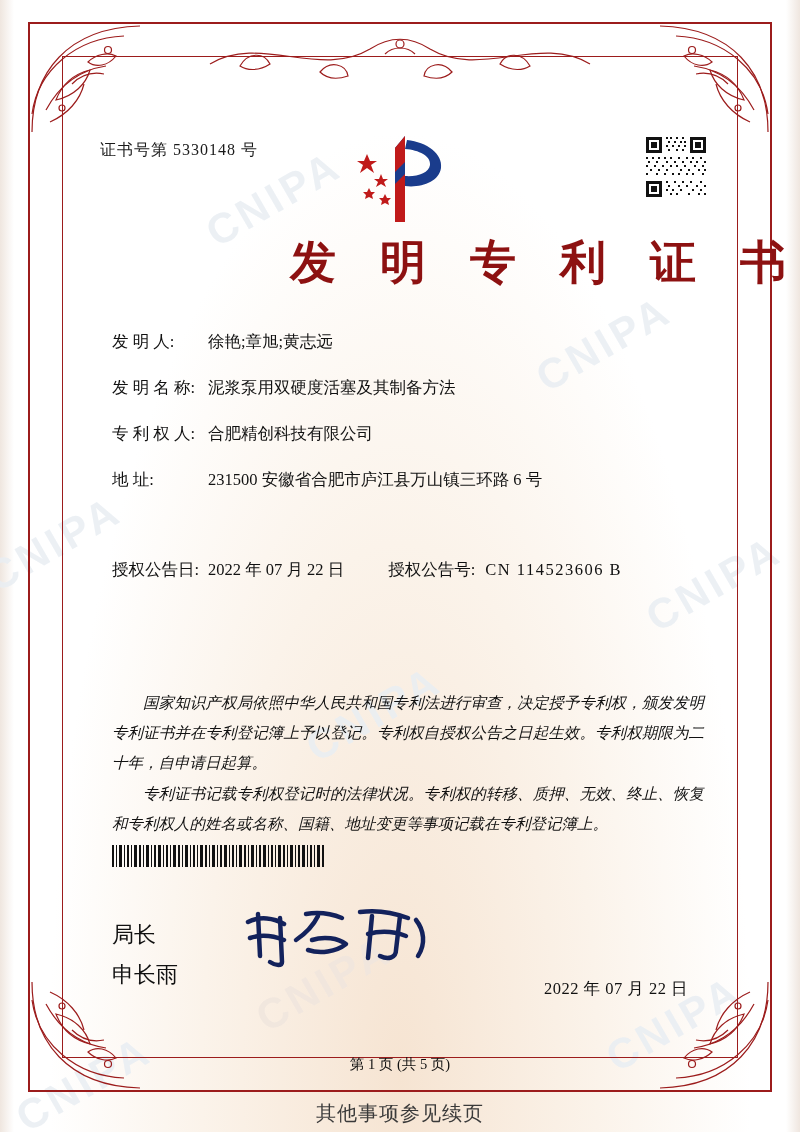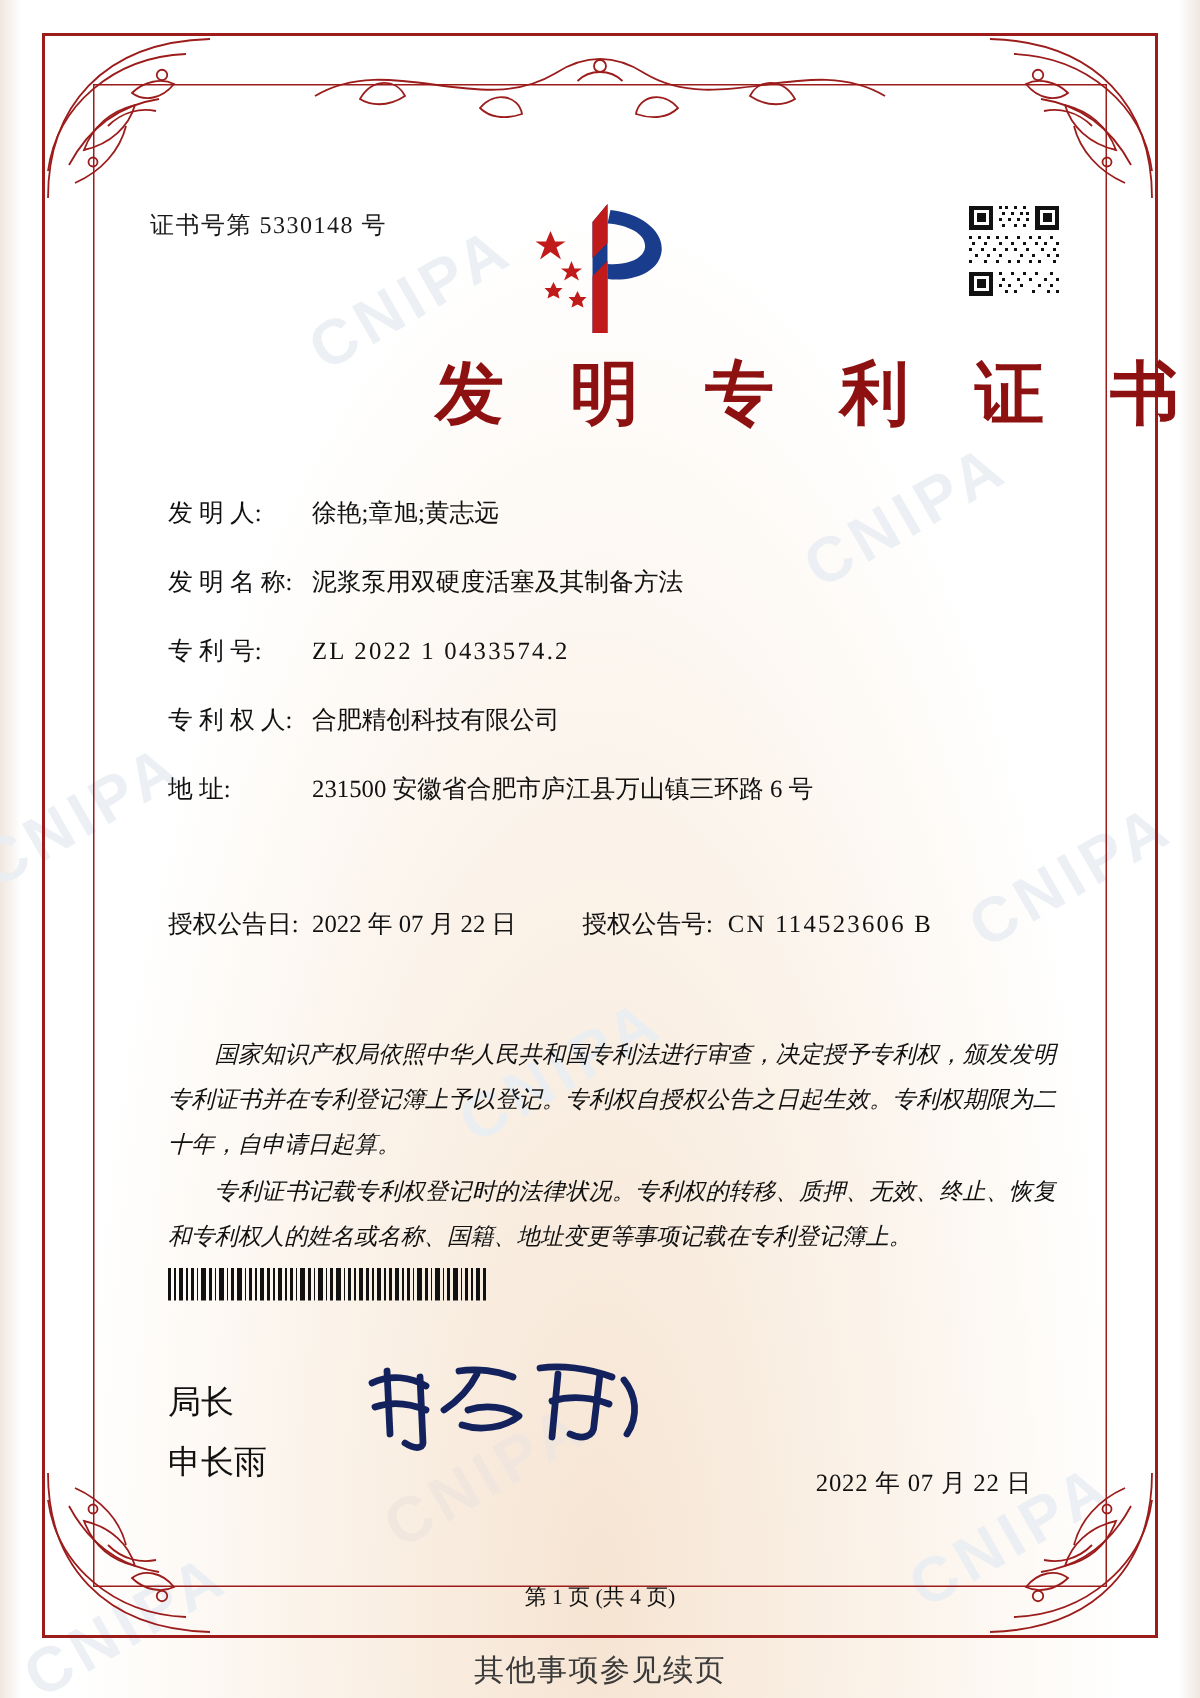--- a/index.html
+++ b/index.html
@@ -367,24 +367,20 @@
   <div class="fields">
     <div class="frow">
       <div class="flabel">发 明 人:</div>
       <div class="fvalue">徐艳;章旭;黄志远</div>
     </div>
     <div class="frow">
       <div class="flabel">发 明 名 称:</div>
       <div class="fvalue">泥浆泵用双硬度活塞及其制备方法</div>
     </div>
     <div class="frow">
-      <div class="flabel">专 利 号:</div>
-      <div class="fvalue mono">ZL 2022 1 0433574.2</div>
-    </div>
-    <div class="frow">
       <div class="flabel">专 利 权 人:</div>
       <div class="fvalue">合肥精创科技有限公司</div>
     </div>
     <div class="frow">
       <div class="flabel">地 址:</div>
       <div class="fvalue">231500 安徽省合肥市庐江县万山镇三环路 6 号</div>
     </div>
     <div class="frow pair">
       <div class="flabel">授权公告日:</div>
       <div class="fvalue">2022 年 07 月 22 日</div>
@@ -479,16 +475,16 @@
         <path d="M132 16 L 128 58"></path>
         <path d="M160 16 L 156 50 C 156 58, 148 60, 140 56"></path>
         <path d="M128 34 C 142 30, 156 32, 166 36"></path>
         <path d="M176 20 C 184 30, 186 44, 178 56"></path>
       </g>
     </svg>
   </div>
 
   <div class="issue-date">2022 年 07 月 22 日</div>
 
-  <div class="page-num">第 1 页 (共 4 页)</div>
+  <div class="page-num">第 1 页 (共 5 页)</div>
   <div class="footnote">其他事项参见续页</div>
 
 </div>
 
 </body></html>

